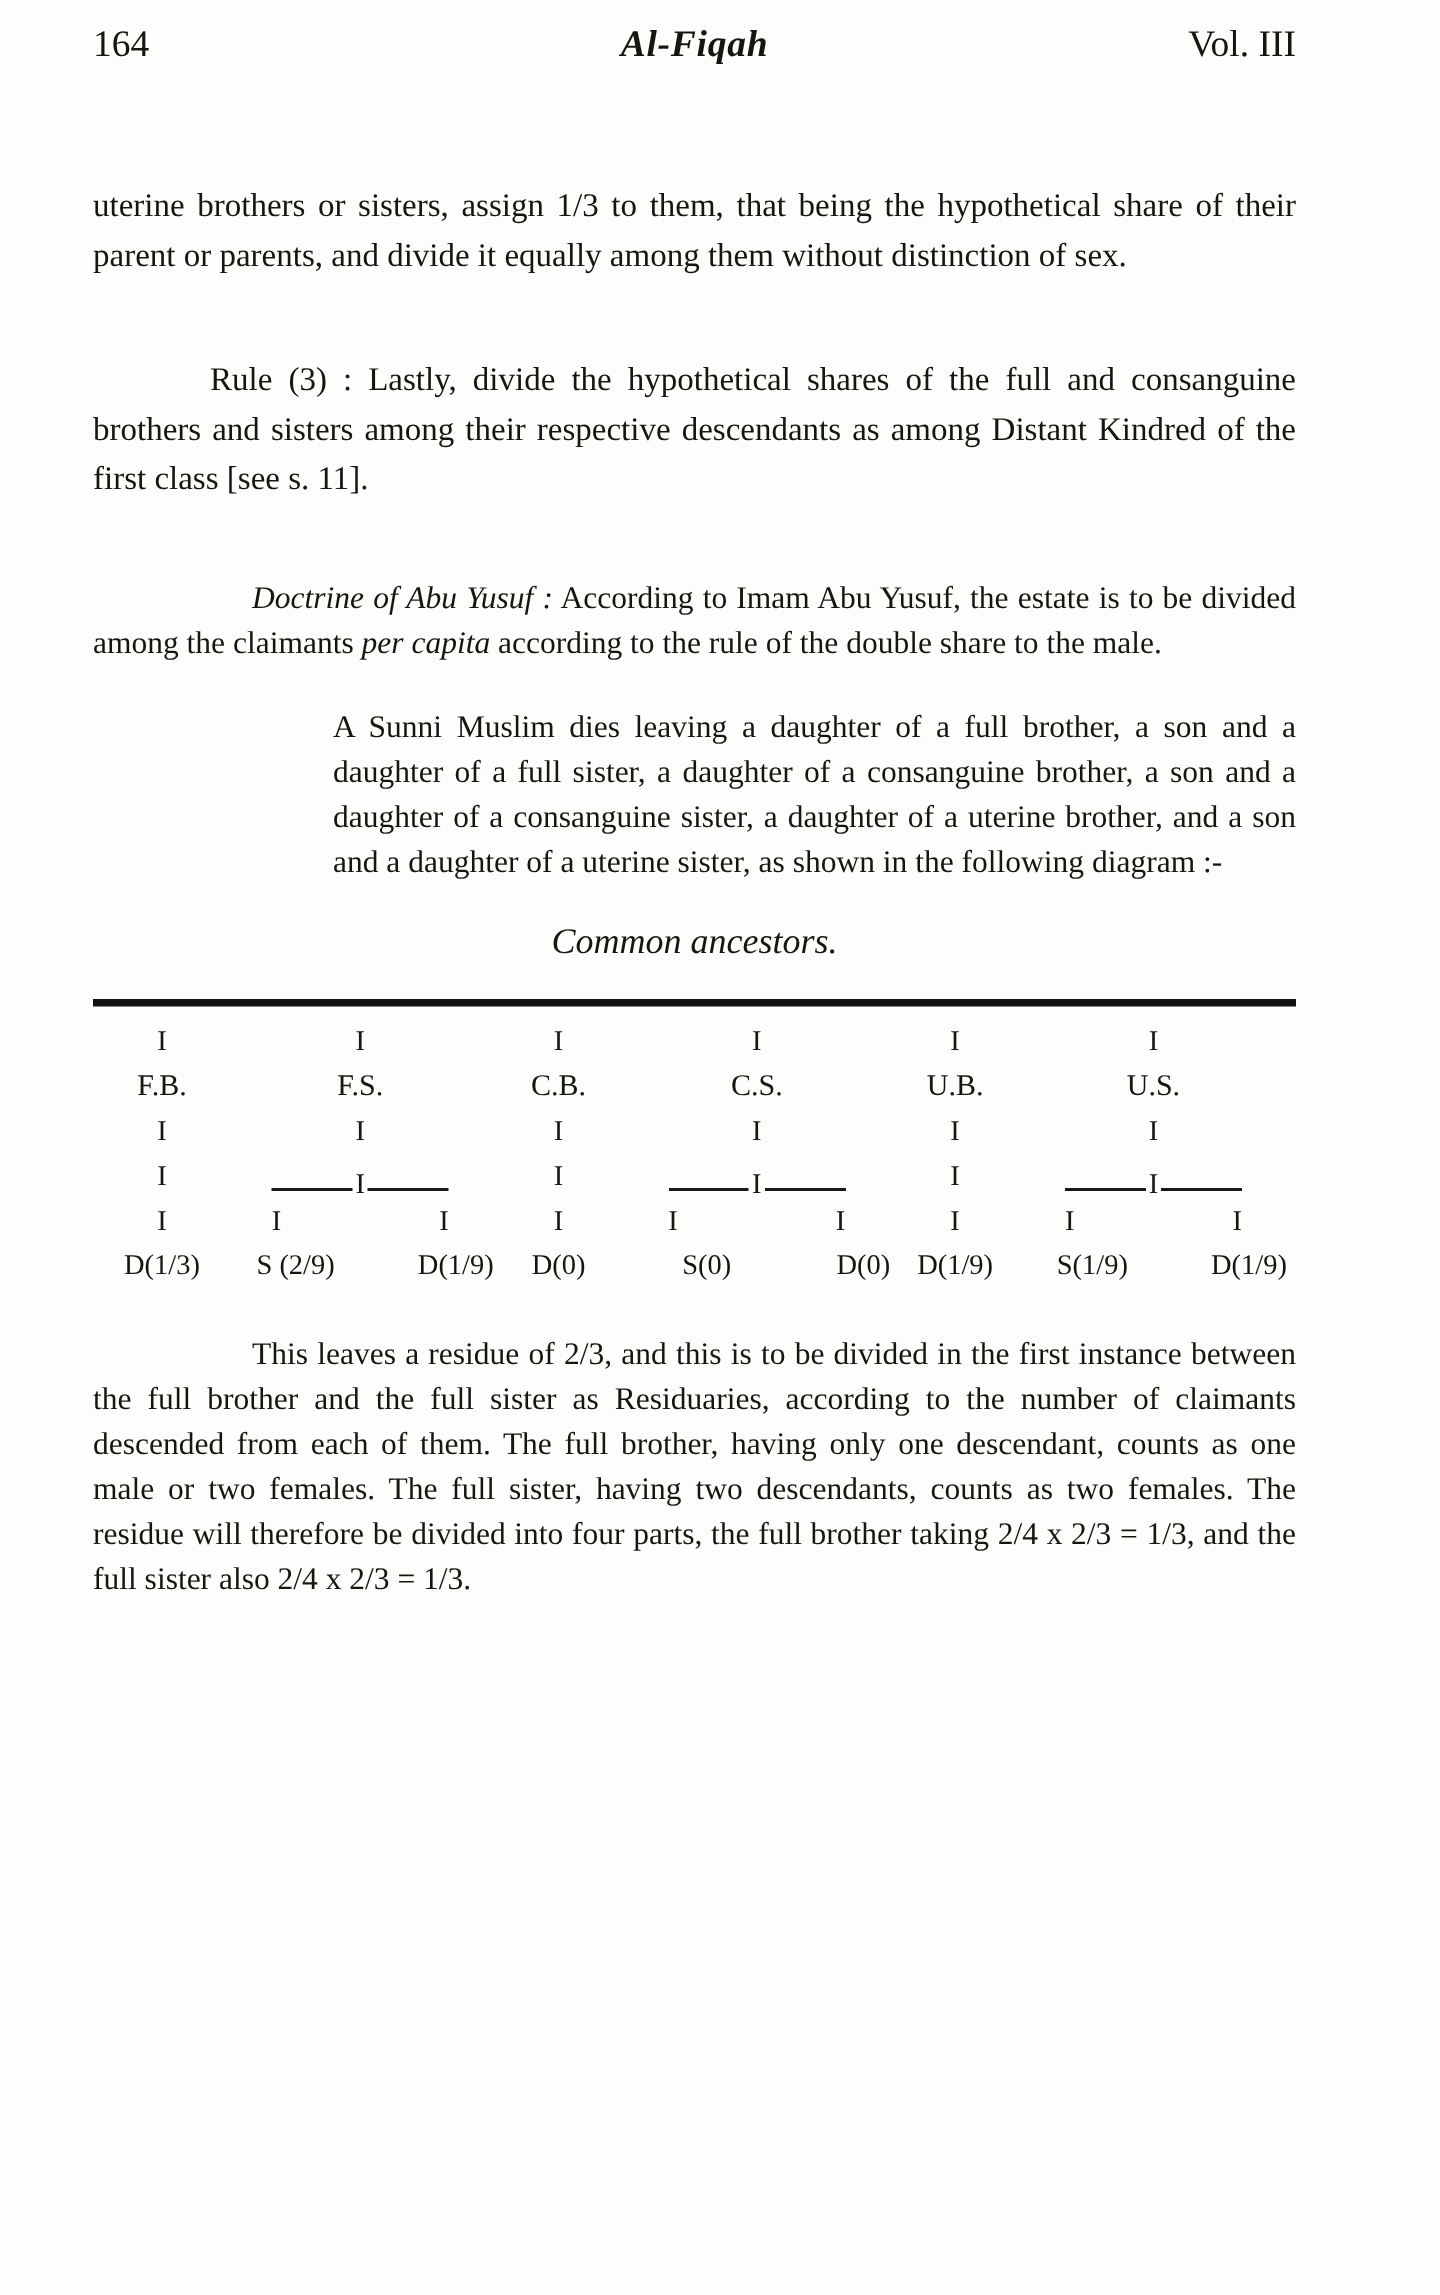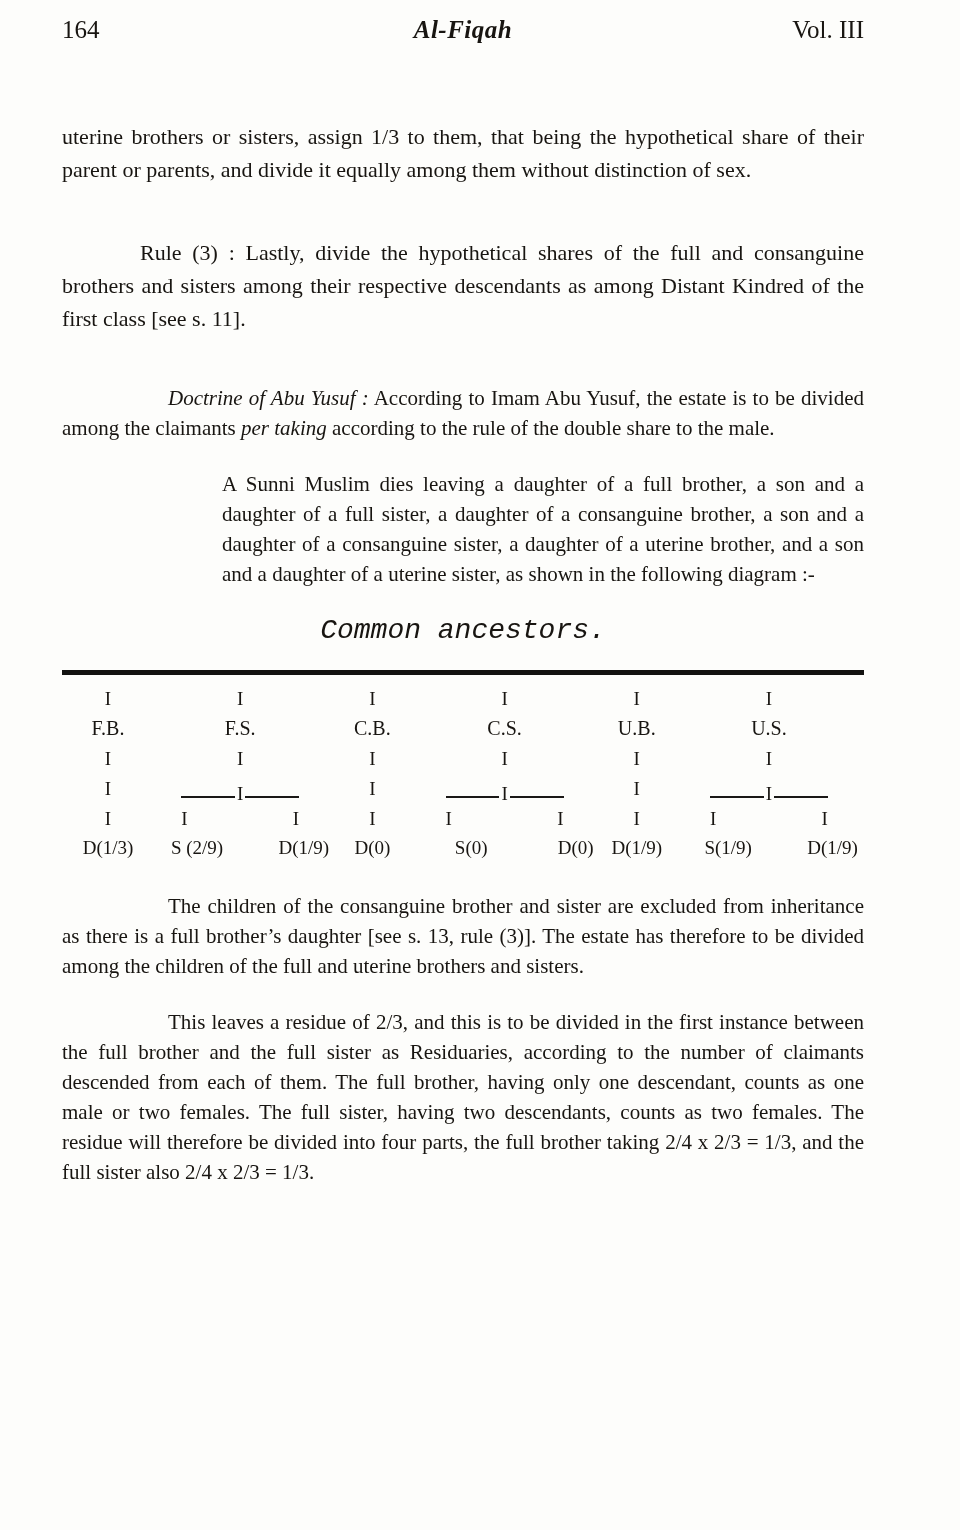--- a/index.html
+++ b/index.html
@@ -20,21 +20,21 @@
   .body-text { margin-top: 76px; }
 
   
   p.para { font-size: 22px; line-height: 33px; text-align: justify; }
   p.small { font-size: 21px; line-height: 30px; }
   .p1 { margin-bottom: 50px; }
   .p2 { text-indent: 78px; margin-bottom: 48px; }
   .p3 { text-indent: 106px; margin-bottom: 26px; }
   .ital { font-style: italic; }
   .blockquote { margin-left: 160px; margin-bottom: 24px; }
-  .caption { text-align: center; font-style: italic; font-size: 28px; margin: 26px 0 24px 0; font-family: Liberation Mono, monospace; }
+  .caption { text-align: center; font-style: italic; font-size: 24px; margin: 26px 0 24px 0; }
   .indent { text-indent: 106px; margin-bottom: 26px; }
 
   
   .diagram { margin-bottom: 28px; }
   .thick-rule { height: 5px; background: #131210; margin-bottom: 8px; }
   .dcols { display: flex; justify-content: space-between; padding: 0 6px; }
   .dcol { display: flex; flex-direction: column; }
   .dcol.single { width: 80px; }
   .dcol.double { width: 178px; }
   .drow { height: 30px; display: flex; align-items: center; justify-content: center; }
@@ -58,21 +58,21 @@
     <span class="title">Al-Fiqah</span>
     <span class="vol">Vol. III</span>
   </header>
 
   <main class="body-text">
 
     <p class="para p1">uterine brothers or sisters, assign 1/3 to them, that being the hypothetical share of their parent or parents, and divide it equally among them without distinction of sex.</p>
 
     <p class="para p2">Rule (3) :  Lastly, divide the hypothetical shares of the full and consanguine brothers and sisters among their respective descendants as among Distant Kindred of the first class [see s. 11].</p>
 
-    <p class="para small p3"><span class="ital">Doctrine of Abu Yusuf :</span><span> According to Imam Abu Yusuf, the estate is to be divided among the claimants </span><span class="ital">per taking</span><span> according to the rule of the double share to the male.</span></p>
+    <p class="para small p3"><span class="ital">Doctrine of Abu Yusuf :</span><span> According to Imam Abu Yusuf, the estate is to be divided among the claimants </span><span class="ital">per capita</span><span> according to the rule of the double share to the male.</span></p>
 
     <p class="para small blockquote">A Sunni Muslim dies leaving a daughter of a full brother, a son and a daughter of a full sister, a daughter of a consanguine brother, a son and a daughter of a consanguine sister, a daughter of a uterine brother, and a son and a daughter of a uterine sister, as shown in the following diagram :-</p>
 
     <p class="caption">Common ancestors.</p>
 
     <div class="diagram">
       <div class="thick-rule"></div>
       <div class="dcols">
 
         <div class="dcol single">
@@ -209,19 +209,18 @@
           </div>
           <div class="labels-row">
             <span class="clabel">S(1/9)</span>
             <span class="clabel">D(1/9)</span>
           </div>
         </div>
 
       </div>
     </div>
 
-    <p class="para small indent">The children of the consanguine brother and sister are excluded from inheritance as there is a full brother’s daughter [see s. 13, rule (3)]. The estate has therefore to be divided among the children of the full and uterine brothers and sisters.</p>
 
 
     <p class="para small indent">This leaves a residue of 2/3, and this is to be divided in the first instance between the full brother and the full sister as Residuaries, according to the number of claimants descended from each of them. The full brother, having only one descendant, counts as one male or two females. The full sister, having two descendants, counts as two females. The residue will therefore be divided into four parts, the full brother taking 2/4 x 2/3 = 1/3, and the full sister also 2/4 x 2/3 = 1/3.</p>
 
   </main>
 </div>
 
 </body></html>

